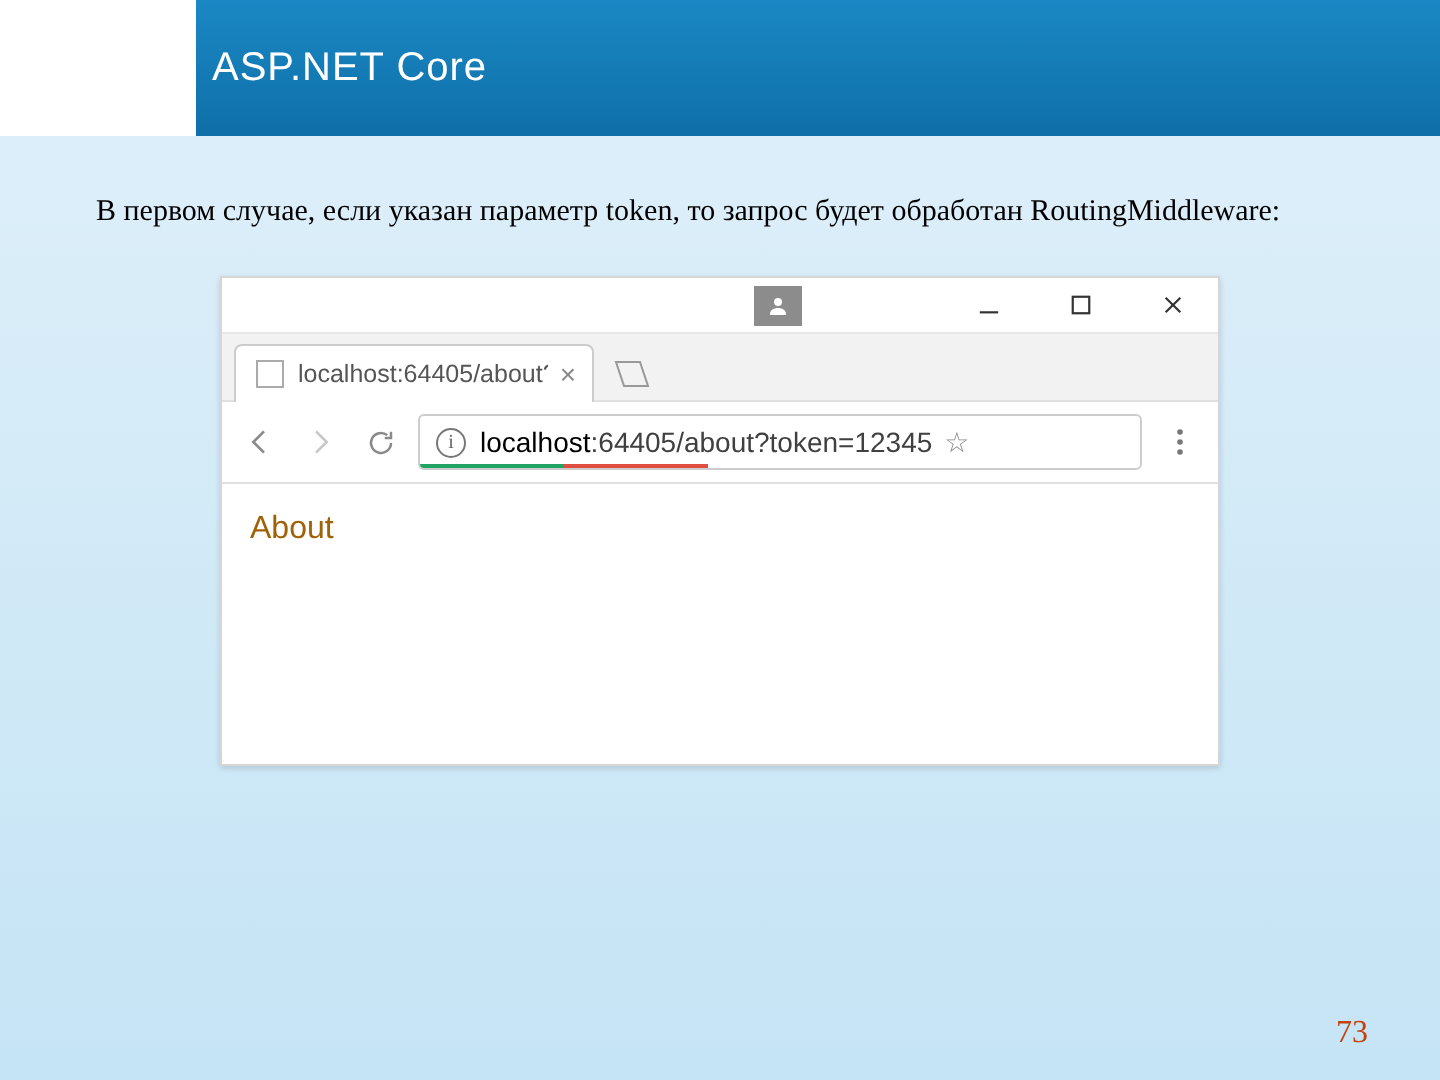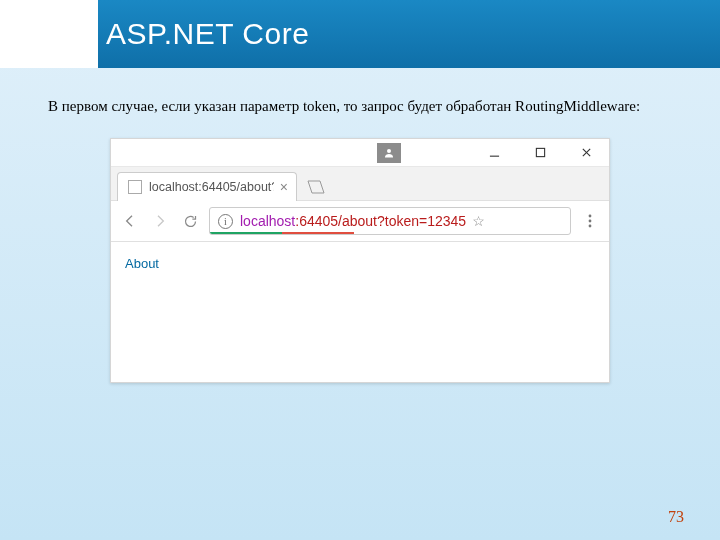--- a/index.html
+++ b/index.html
@@ -18,21 +18,21 @@
     height: 68px;
   }
   .logo-box {
     width: 98px;
     background: #fff;
   }
   .title-band {
     flex: 1;
     background: linear-gradient(to bottom, #1a88c4 0%, #0f6fa8 100%);
     color: #fff;
-    font-size: 30px;
+    font-size: 20px;
     font-weight: 400;
     display: flex;
     align-items: center;
     padding-left: 8px;
     letter-spacing: 0.5px;
   }
   .intro {
     padding: 28px 48px 22px 48px;
     font-family: "Times New Roman", Times, serif;
     font-size: 15px;
@@ -131,35 +131,35 @@
     position: relative;
     overflow: hidden;
   }
   .info-icon {
     width: 15px; height: 15px;
     border: 1px solid #777; border-radius: 50%;
     display: flex; align-items: center; justify-content: center;
     font-size: 10px; color: #666; margin-right: 7px;
     font-family: Georgia, serif;
   }
-  .addr-host { color: #a21caf; }
-  .addr-rest { color: #b91c1c; }
+  .addr-host { color: #000000; }
+  .addr-rest { color: #404040; }
   .addr-bar-accent {
     position: absolute; bottom: 0; left: 0; right: 0;
     display: flex; height: 2px;
   }
   .acc-g { flex: 1; background: #1fa463; }
   .acc-r { flex: 1; background: #e04e3f; }
   .acc-w { flex: 3; background: transparent; }
   .star { color: #888; margin-left: 6px; }
   .menu-btn { width: 22px; height: 22px; display:flex; align-items:center; justify-content:center; }
   .viewport {
     padding: 14px 14px;
-    font-size: 13px;
-    color: #0369a1;
+    font-size: 16px;
+    color: #a16207;
     height: 140px;
   }
   .page-num {
     position: absolute;
     bottom: 14px;
     right: 36px;
     font-family: "Times New Roman", serif;
     font-size: 16px;
     color: #c2410c;
   }

